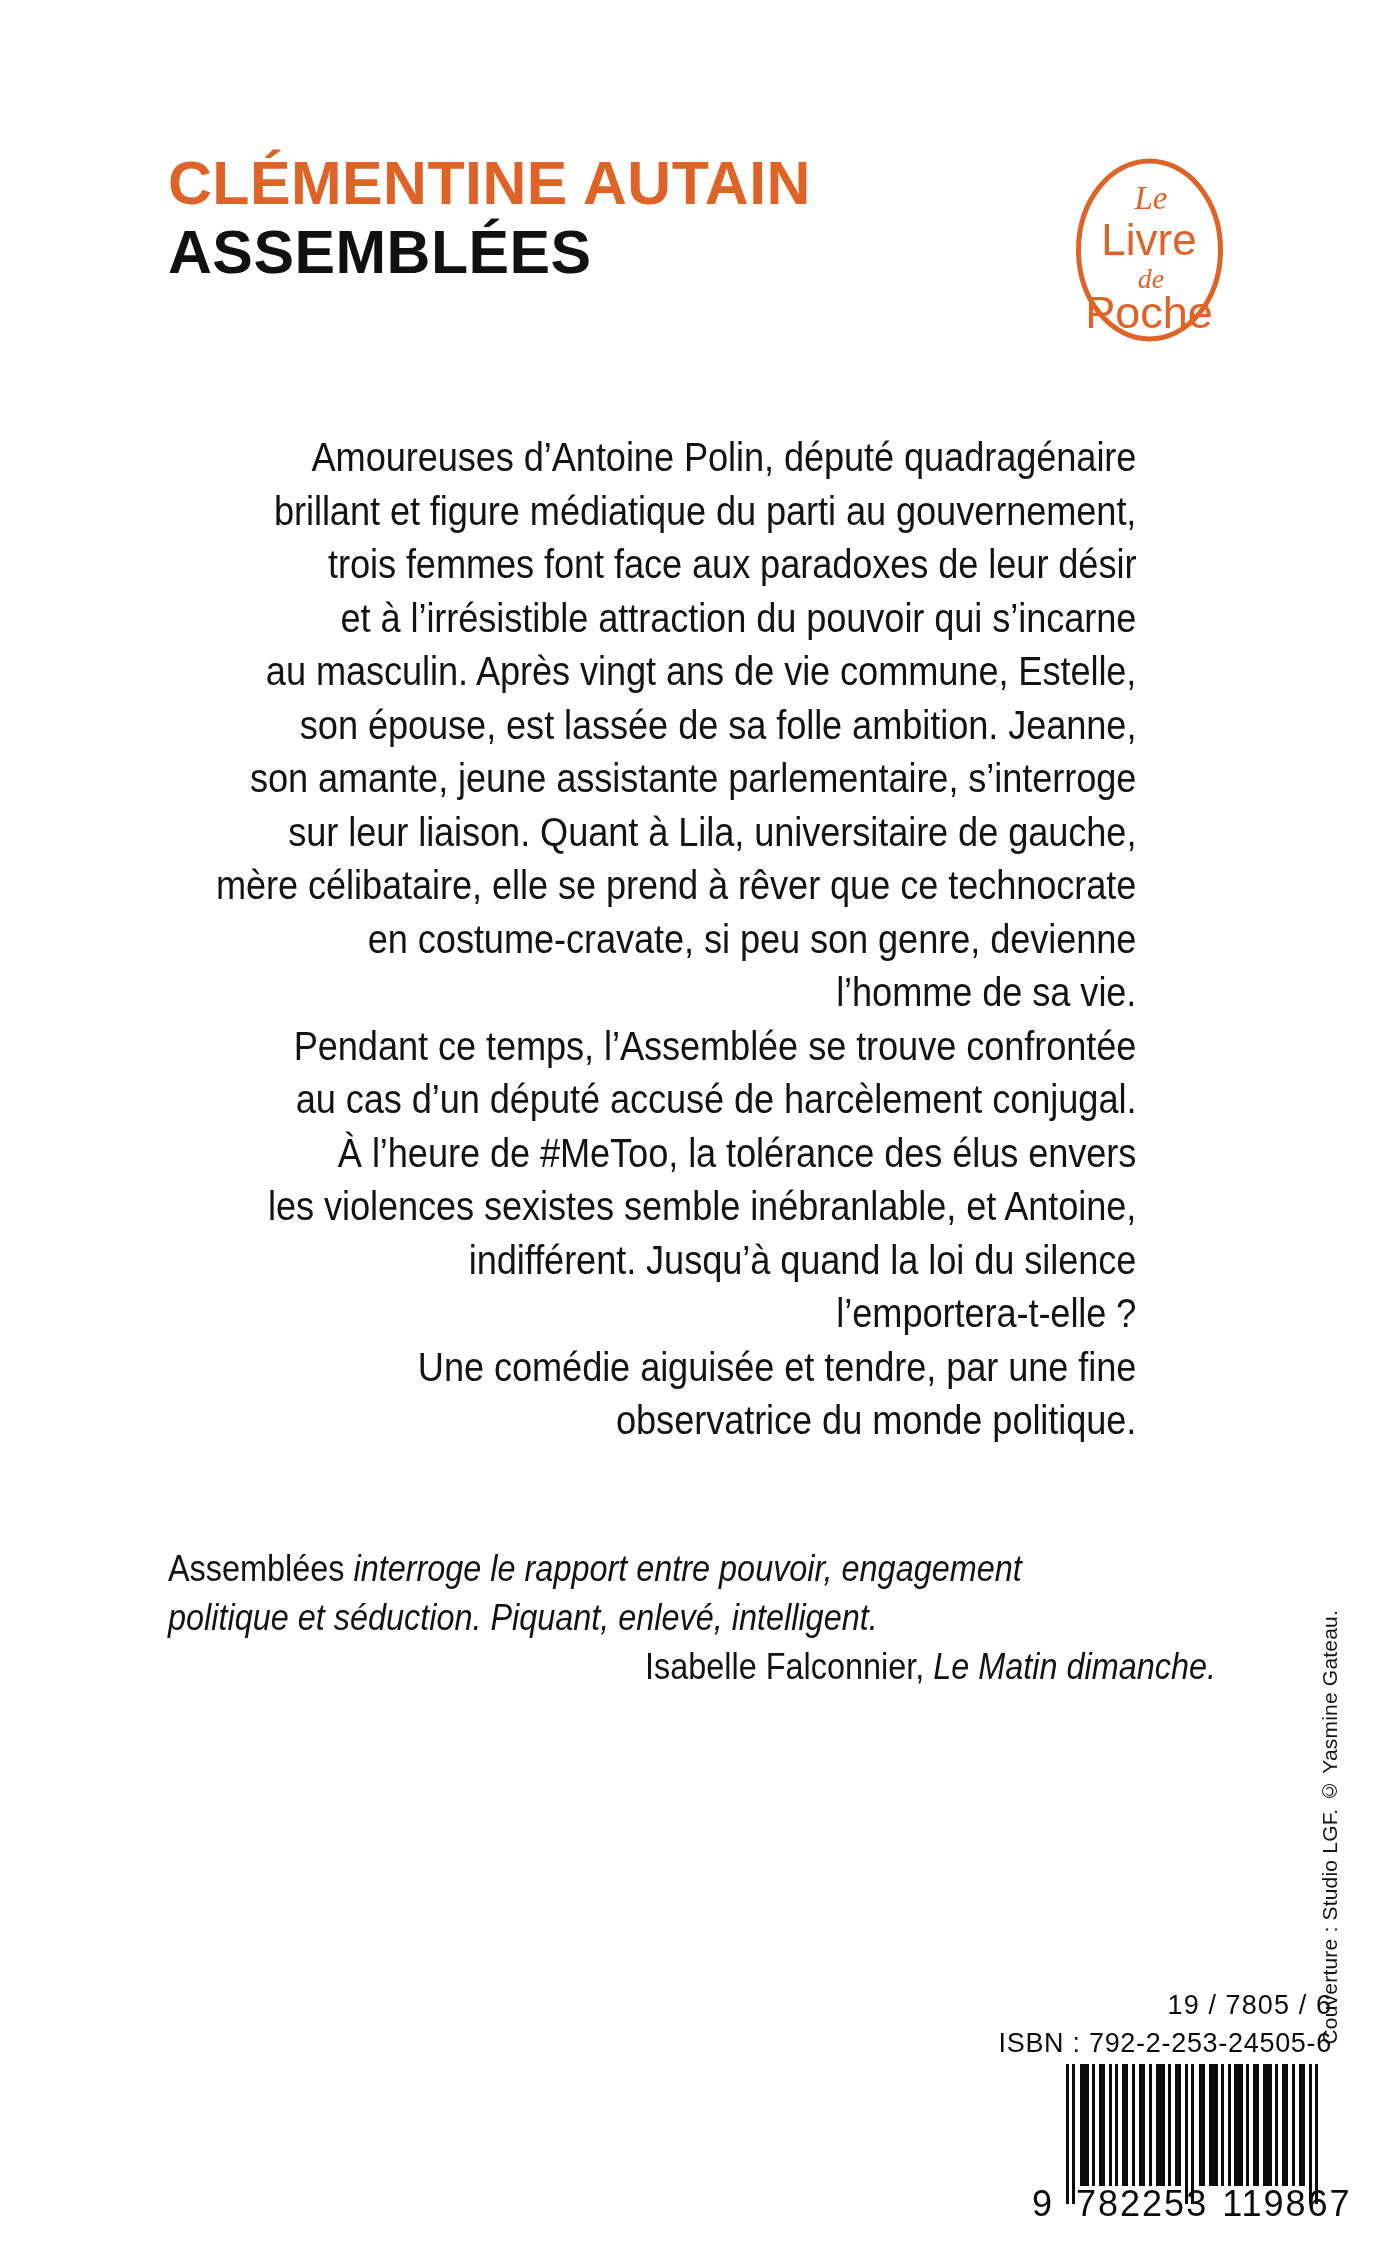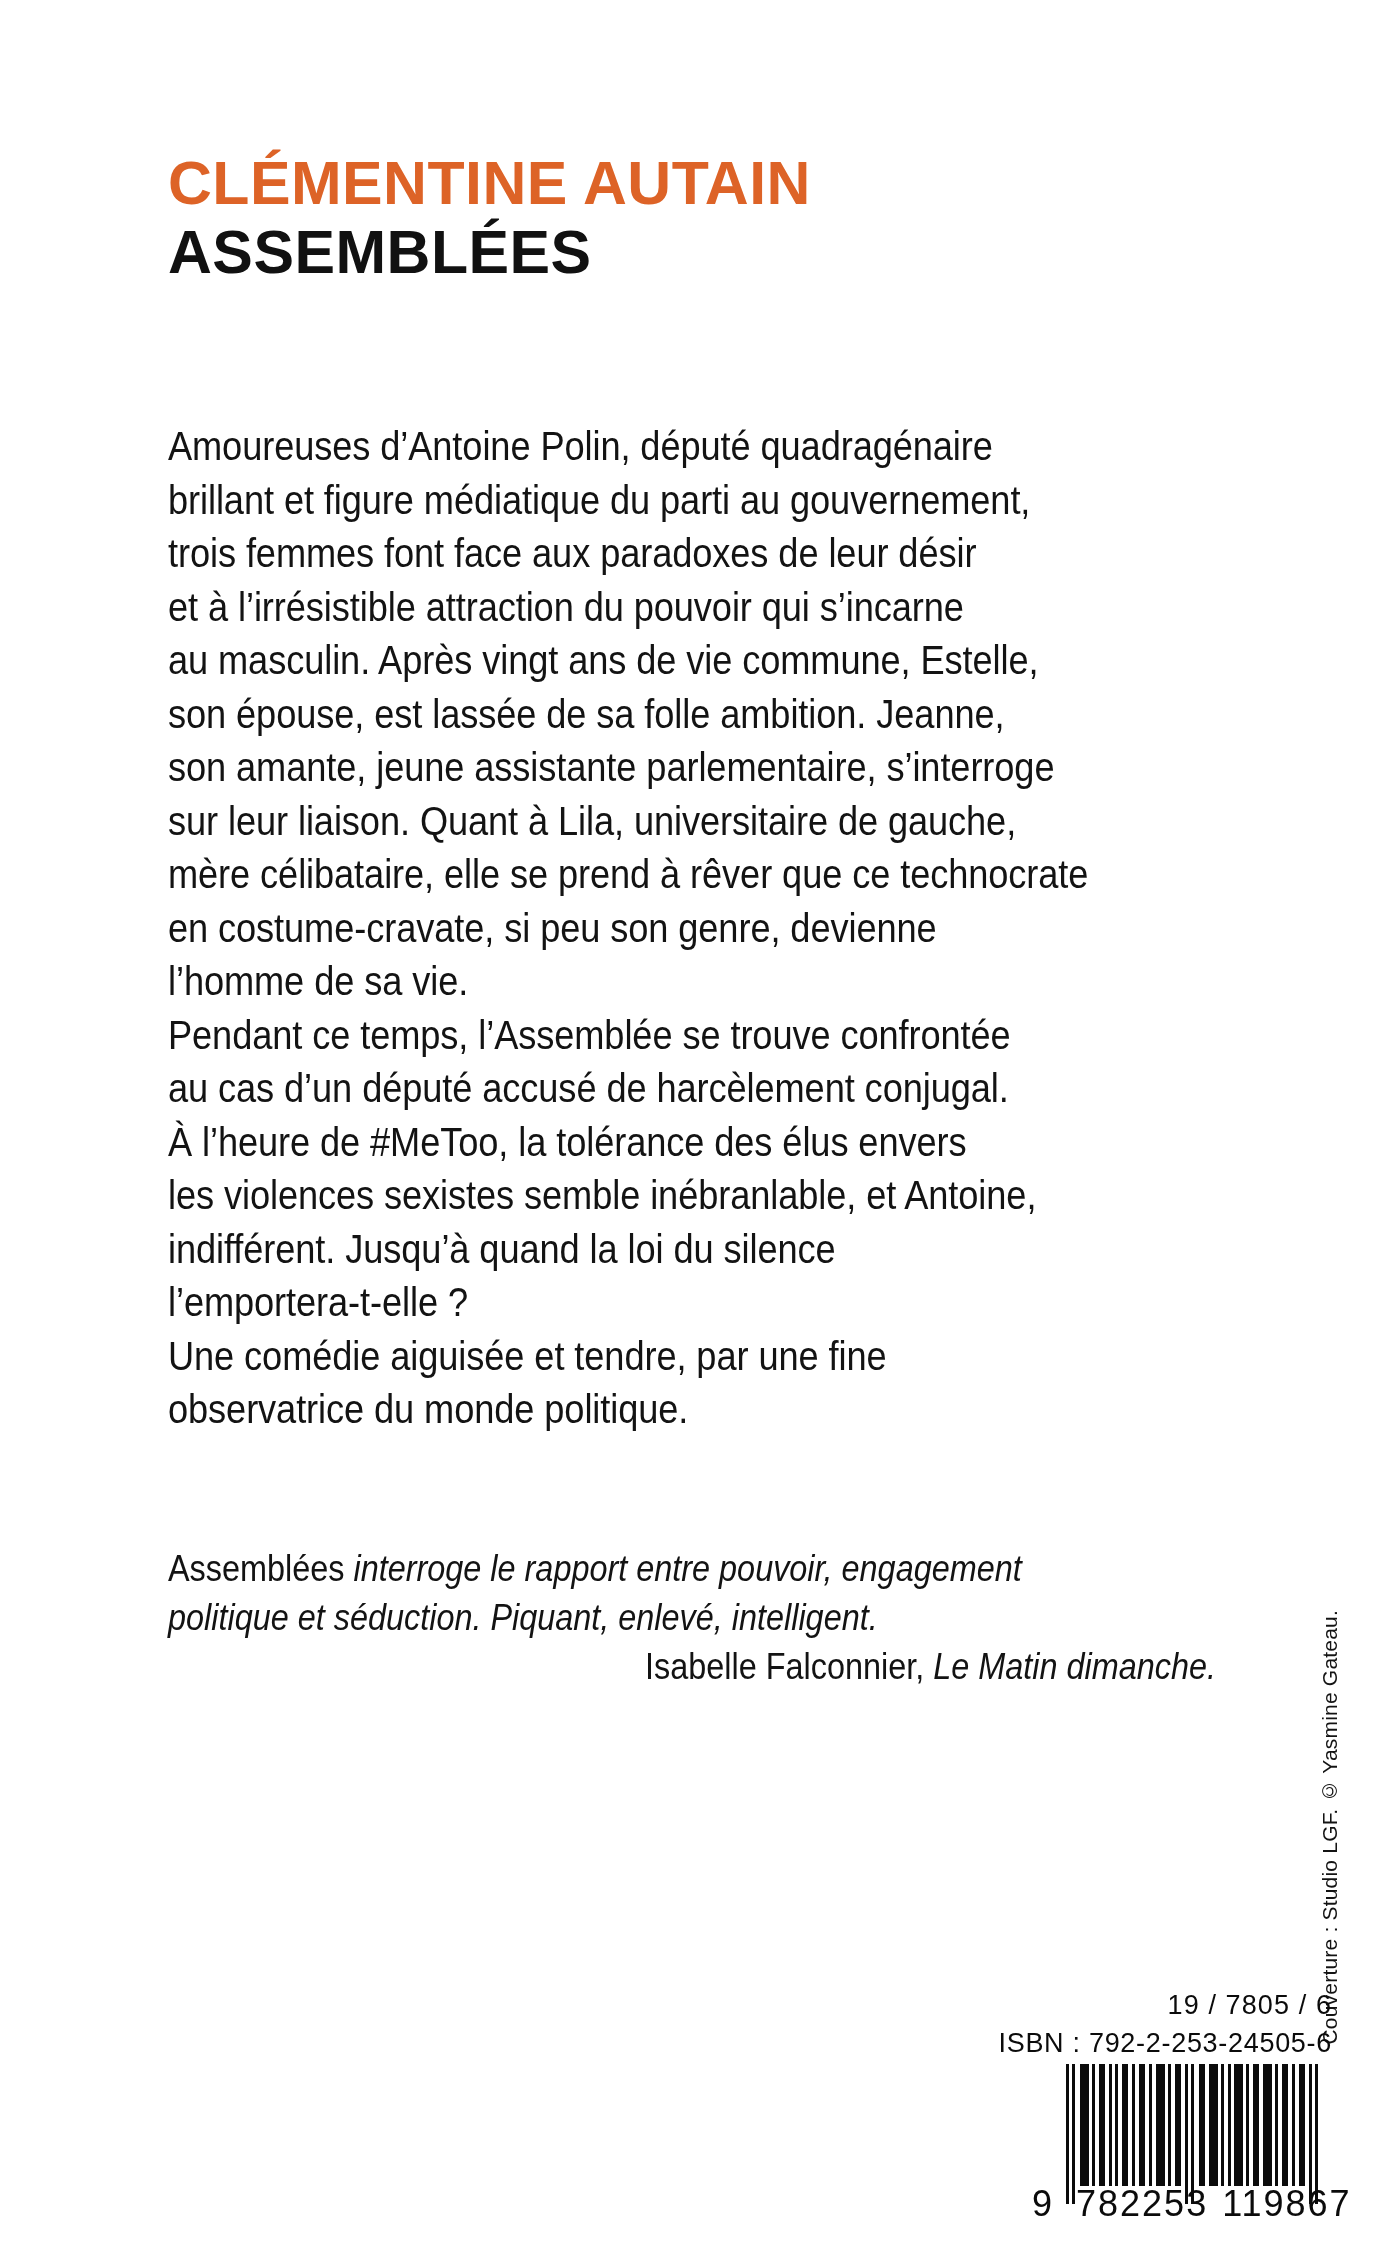--- a/index.html
+++ b/index.html
@@ -57,27 +57,28 @@
     top: 155px;
     width: 155px;
     height: 190px;
   }
   .logo svg { display: block; }
 
   
   .blurb {
     position: absolute;
     left: 168px;
-    top: 420px;
+    top: 431px;
     width: 1070px;
     color: #131313;
     font-family: "Liberation Sans", sans-serif;
     font-size: 40px;
     line-height: 53.5px;
     letter-spacing: -0.1px;
+    text-align: right;
   }
   .blurb .ln {
     white-space: nowrap;
     transform: scaleX(0.905);
     transform-origin: left center;
   }
 
   
   .quote {
     position: absolute;
@@ -171,20 +172,29 @@
 </head>
 <body>
 
 <div class="page">
 
   <div class="header">
     <div class="author">CLÉMENTINE AUTAIN</div>
     <div class="title">ASSEMBLÉES</div>
   </div>
 
+  <div class="logo">
+    <svg viewBox="0 0 155 190" width="155" height="190" aria-hidden="true">
+      <ellipse cx="77.5" cy="95" rx="71" ry="89" fill="none" stroke="#DD6327" stroke-width="5"></ellipse>
+      <text x="79" y="54" fill="#DD6327" font-family="Liberation Serif, serif" font-style="italic" font-size="33" text-anchor="middle">Le</text>
+      <text x="77" y="100" fill="#DD6327" font-family="Liberation Sans, sans-serif" font-size="44" text-anchor="middle">Livre</text>
+      <text x="79" y="133" fill="#DD6327" font-family="Liberation Serif, serif" font-style="italic" font-size="28" text-anchor="middle">de</text>
+      <text x="77" y="173" fill="#DD6327" font-family="Liberation Sans, sans-serif" font-size="45" text-anchor="middle">Poche</text>
+    </svg>
+  </div>
 
   <div class="blurb">
     <div class="ln">Amoureuses d’Antoine Polin, député quadragénaire</div>
     <div class="ln">brillant et figure médiatique du parti au gouvernement,</div>
     <div class="ln">trois femmes font face aux paradoxes de leur désir</div>
     <div class="ln">et à l’irrésistible attraction du pouvoir qui s’incarne</div>
     <div class="ln">au masculin. Après vingt ans de vie commune, Estelle,</div>
     <div class="ln">son épouse, est lassée de sa folle ambition. Jeanne,</div>
     <div class="ln">son amante, jeune assistante parlementaire, s’interroge</div>
     <div class="ln">sur leur liaison. Quant à Lila, universitaire de gauche,</div>

